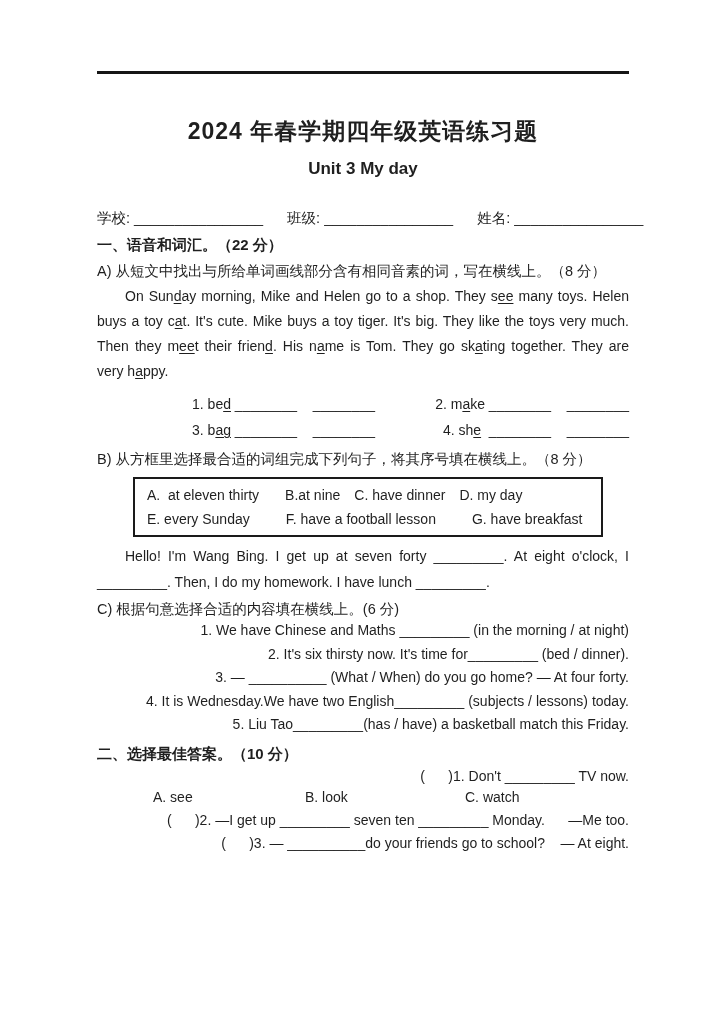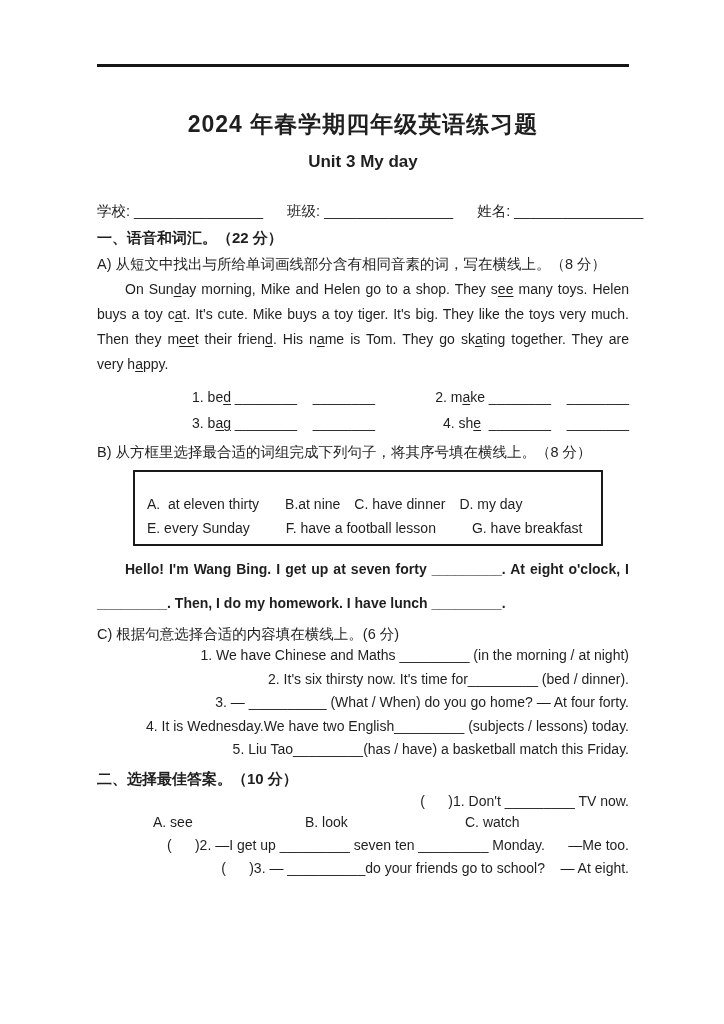--- a/index.html
+++ b/index.html
@@ -2,40 +2,40 @@
 <html><head>
 <meta charset="utf-8">
 <style>
   html, body { margin: 0; padding: 0; background: #ffffff; }
   body {
     width: 724px; height: 1024px; overflow: hidden;
     color: #1f1f1f;
     font-family: "Liberation Sans", "DejaVu Sans", sans-serif;
     font-size: 14px;
   }
-  .page { padding: 0 95px 0 97px; }
+  .page { padding: 7px 95px 0 97px; }
   .rule { margin-top: 64px; height: 3px; background: #161616; }
   .title { margin-top: 42px; text-align: center; font-size: 23px; font-weight: 700; letter-spacing: 1px; }
   .subtitle { margin-top: 12px; text-align: center; font-size: 17px; font-weight: 700; }
   .info { margin-top: 12px; display: flex; font-size: 14.5px; white-space: pre; }
   .info .field { margin-right: 24px; margin-top: 18px; }
   .info .field:last-child { margin-right: 0; }
   .h-cn { margin-top: 8px; font-weight: 700; font-size: 15px; }
   .sub-h { margin-top: 7px; font-size: 14.5px; }
   .passage { margin-top: 3px; line-height: 25px; text-align: justify; text-indent: 2em; }
   .items { margin-top: 7px; padding-left: 33px; line-height: 26px; display: grid; grid-template-columns: 245px 1fr; }
   .pre { white-space: pre-wrap; text-align: right; }
   .box { margin: 8px 26px 0 36px; border: 2px solid #1a1a1a; padding: 4px 12px; line-height: 24px; }
   .box-row { display: flex; }
-  .box-row.r1 span { margin-right: 26px; margin-top: 16px; }
+  .box-row.r1 span { margin-right: 26px; }
   .box-row.r1 span:nth-child(2) { margin-right: 14px; }
   .box-row.r1 span:nth-child(3) { margin-right: 14px; }
   .box-row.r2 span { margin-right: 36px; }
   .box-row span:last-child { margin-right: 0; }
-  .fill { margin-top: 6px; line-height: 34px; text-align: justify; text-indent: 2em; font-weight: bold; }
+  .fill { margin-top: 6px; line-height: 26px; text-align: justify; text-indent: 2em; }
   .c-item { line-height: 23.5px; }
   .partC-h { margin-top: 5px; }
   .mc-stem { line-height: 21px; margin-top: 2px; }
   .mc-opts { display: flex; padding-left: 56px; line-height: 21px; }
   .mc-opts span:nth-child(1) { width: 152px; }
   .mc-opts span:nth-child(2) { width: 160px; }
   u { text-decoration: underline; text-underline-offset: 2px; }
 </style>
 </head>
 <body>

